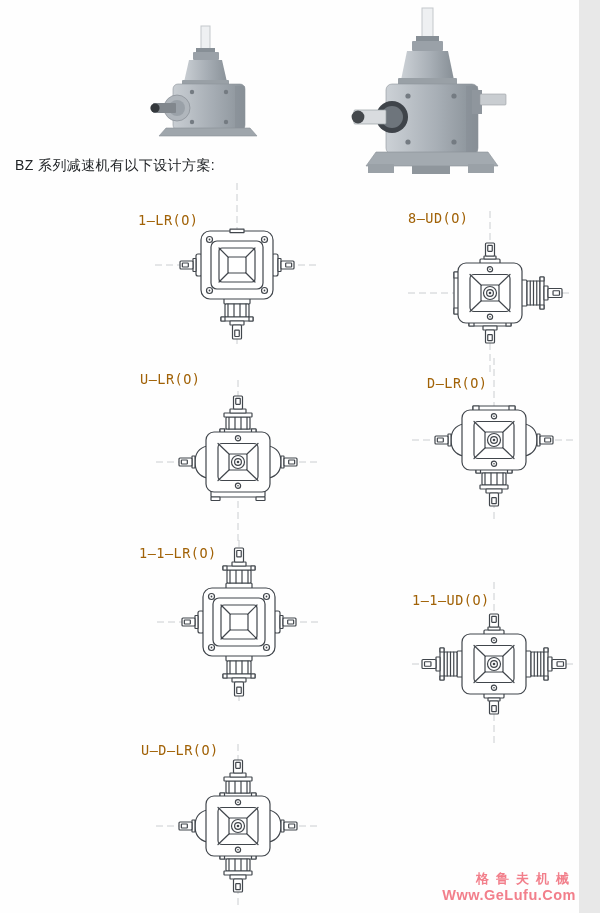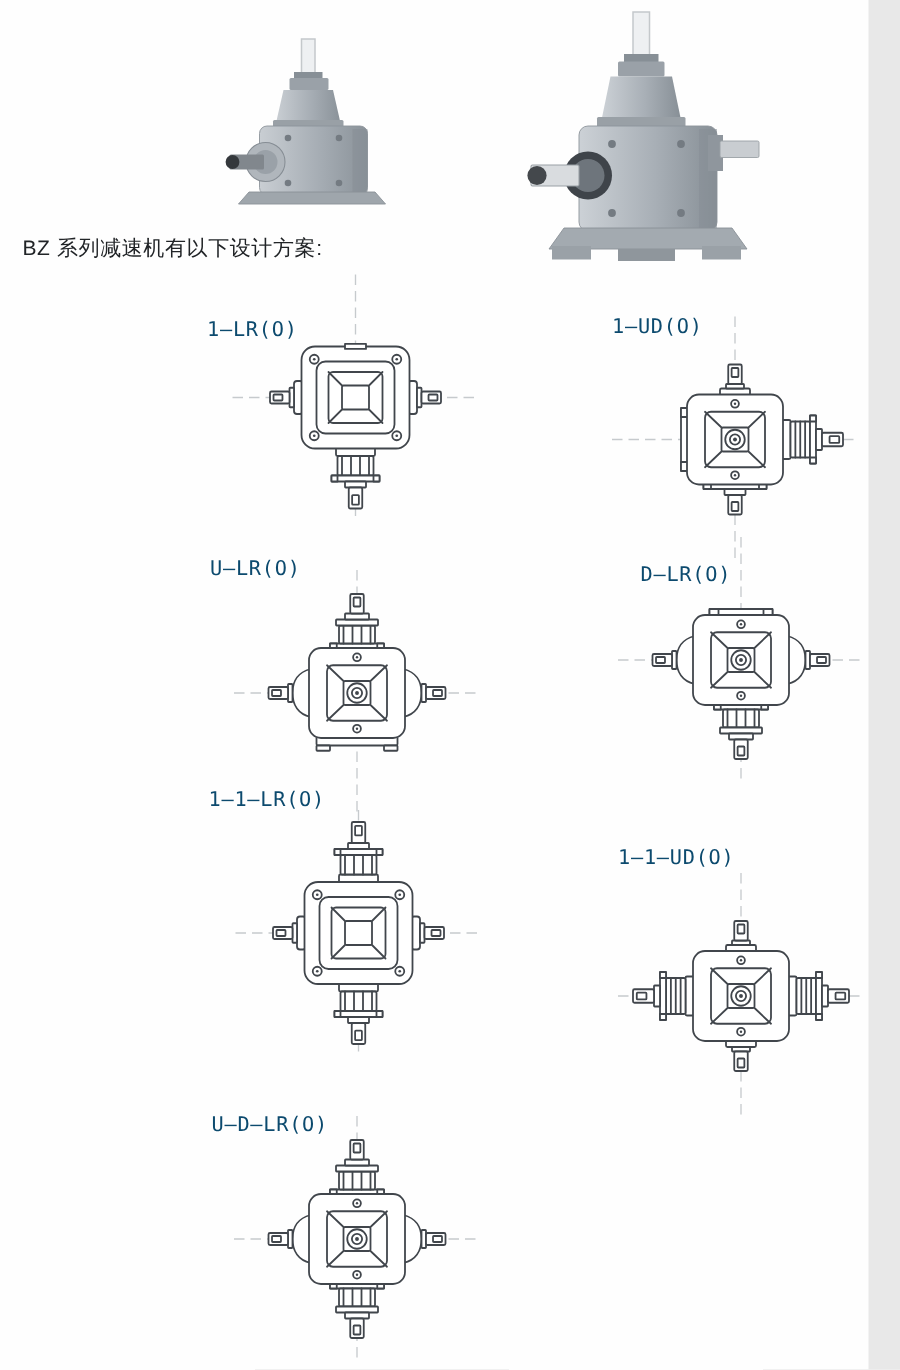--- a/index.html
+++ b/index.html
@@ -2,21 +2,21 @@
 <html><head>
 <meta charset="utf-8">
 <style>
   html,body{margin:0;padding:0;background:#e8e8e8;}
   .page{position:relative;width:579px;height:913px;background:#fefefe;overflow:hidden;
         font-family:"Liberation Sans",sans-serif;}
   .photo{position:absolute;}
   .intro{position:absolute;left:15px;top:157px;font-size:14px;font-weight:500;
          color:#212427;letter-spacing:0.4px;white-space:nowrap;}
   .fig-label{position:absolute;font-family:"DejaVu Sans Mono",monospace;font-size:13.5px;
-             color:#0c4a6e;letter-spacing:0.5px;white-space:nowrap;z-index:3;}
+             color:#a16207;letter-spacing:0.5px;white-space:nowrap;z-index:3;}
   .fig-svg{position:absolute;width:170px;height:170px;z-index:2;}
   .fig-svg svg{display:block;}
   .watermark{position:absolute;right:3px;top:872px;text-align:right;font-weight:bold;
              line-height:1.15;z-index:4;}
   .wm1{font-size:13px;letter-spacing:7px;display:block;}
   .wm2{font-size:14.5px;letter-spacing:0.5px;display:block;}
 </style>
 </head>
 <body>
 
@@ -75,25 +75,25 @@
     <rect x="134" y="88" width="26" height="11" rx="1" fill="#c9cdd1" stroke="#9aa0a5" stroke-width="0.6"></rect>
     <path d="M30,146 L142,146 L152,160 L20,160 Z" fill="#a3aab0" stroke="#8a9197" stroke-width="0.6"></path>
     <rect x="22" y="158" width="26" height="9" fill="#9aa1a7"></rect>
     <rect x="122" y="158" width="26" height="9" fill="#9aa1a7"></rect>
     <rect x="66" y="160" width="38" height="8" fill="#8f969c"></rect>
   </svg>
 
   <div class="intro">BZ 系列减速机有以下设计方案:</div>
 
   <div class="fig-label" style="left:138px;top:212px">1–LR(O)</div>
-  <div class="fig-label" style="left:408px;top:210px">1–UD(O)</div>
+  <div class="fig-label" style="left:408px;top:210px">8–UD(O)</div>
   <div class="fig-label" style="left:140px;top:371px">U–LR(O)</div>
   <div class="fig-label" style="left:427px;top:375px">D–LR(O)</div>
-  <div class="fig-label" style="left:139px;top:525px">1–1–LR(O)</div>
-  <div class="fig-label" style="left:412px;top:564px">1–1–UD(O)</div>
+  <div class="fig-label" style="left:139px;top:545px">1–1–LR(O)</div>
+  <div class="fig-label" style="left:412px;top:592px">1–1–UD(O)</div>
   <div class="fig-label" style="left:141px;top:742px">U–D–LR(O)</div>
 
   <div class="fig-svg" style="left:152px;top:180px">
       <svg width="170" height="170" viewBox="-85 -85 170 170">
         <line x1="-82" y1="0" x2="82" y2="0" stroke="#c6cacd" stroke-dasharray="7 4" stroke-width="0.9"></line>
         <line x1="0" y1="-82" x2="0" y2="82" stroke="#c6cacd" stroke-dasharray="7 4" stroke-width="0.9"></line>
         <g stroke="#41464c" stroke-width="1.2" fill="#ffffff" stroke-linejoin="round" stroke-linecap="round">
           <g transform="rotate(0)">
             <rect x="35" y="-11" width="6" height="22" rx="2"></rect>
             <rect x="41" y="-6.5" width="3" height="13" rx="0.5"></rect>
@@ -480,14 +480,18 @@
           <circle cx="0" cy="0" r="3.4" fill="none"></circle>
           <circle cx="0" cy="0" r="1.3" fill="#41464c" stroke="none"></circle>
           <circle cx="0" cy="-23.8" r="2.6" fill="none"></circle>
           <circle cx="0" cy="-23.8" r="0.8" fill="#41464c" stroke="none"></circle>
           <circle cx="0" cy="23.8" r="2.6" fill="none"></circle>
           <circle cx="0" cy="23.8" r="0.8" fill="#41464c" stroke="none"></circle>
         </g>
       </svg>
     </div>
 
+  <div class="watermark" style="color: rgb(242, 127, 139);">
+    <span class="wm1">格鲁夫机械</span>
+    <span class="wm2">Www.GeLufu.Com</span>
+  </div>
 
 </div>
 
 </body></html>

